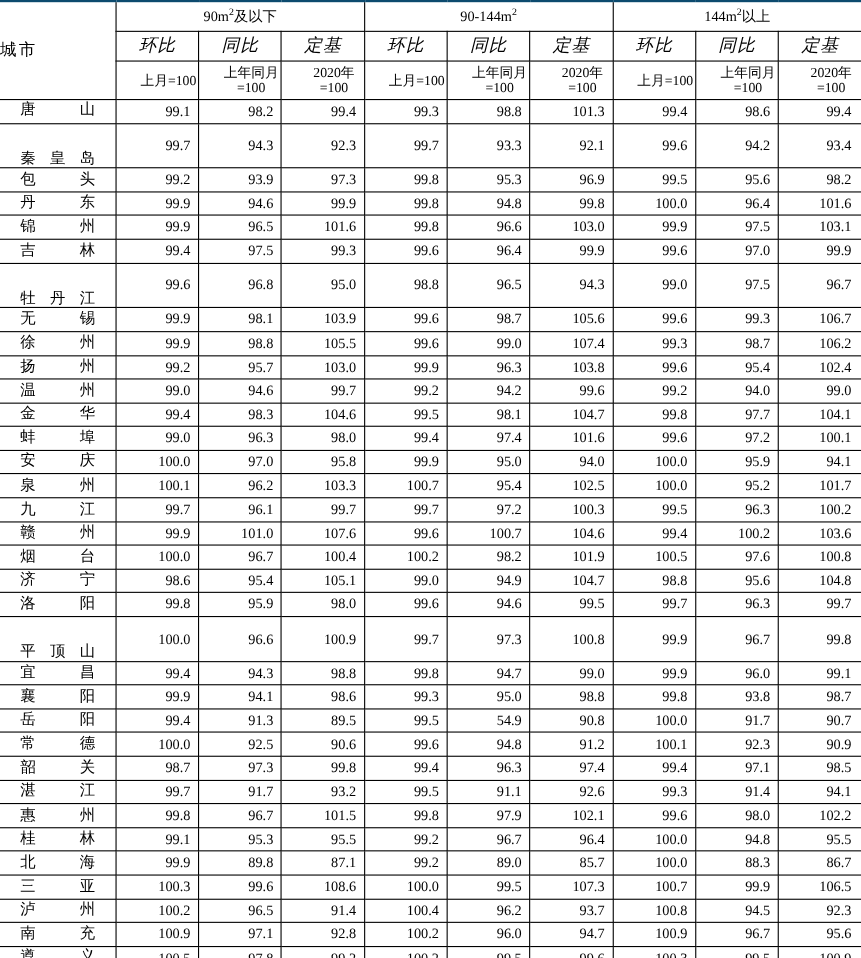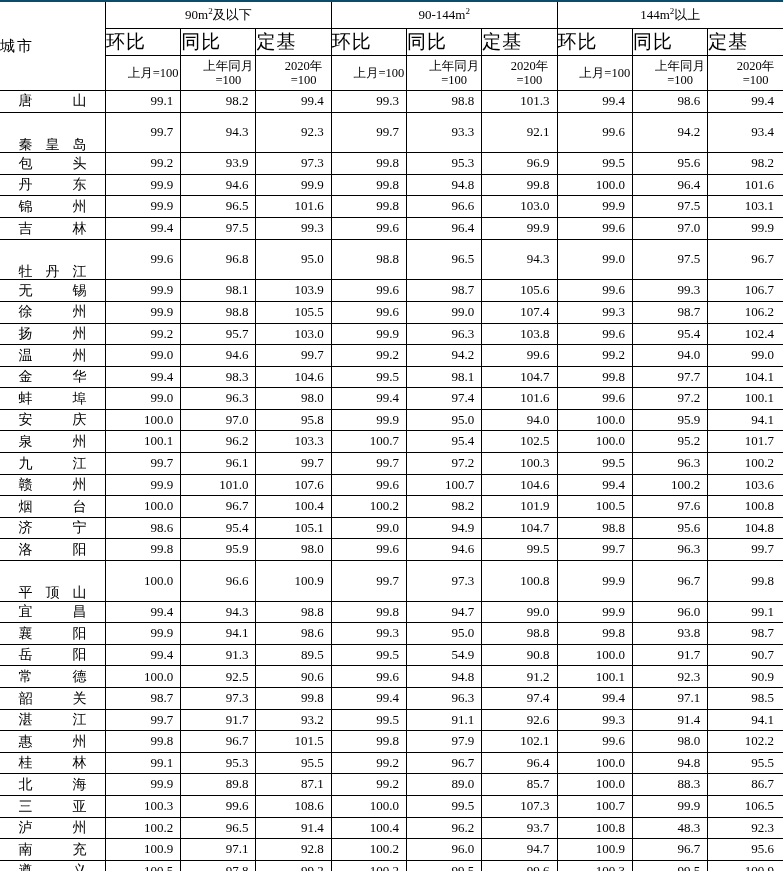--- a/index.html
+++ b/index.html
@@ -61,24 +61,25 @@
     white-space: nowrap;
   }
   th.group-head sup { font-size: 9px; vertical-align: super; line-height: 0; }
   th.city-head {
     text-align: left;
     font-size: 15px;
     letter-spacing: 2px;
   }
   th.sub-head {
     height: 26px;
-    text-align: left;
-    font-size: 19px;
+    text-align: center;
+    font-size: 16px;
     letter-spacing: 1px;
     white-space: nowrap;
+    font-style: italic;
   }
   th.base-head {
     height: 34px;
     text-align: center;
     font-size: 12.5px;
     white-space: nowrap;
     padding-left: 20px;
   }
   th.base-head .ln { display: block; }
 
@@ -552,21 +553,21 @@
         </tr>
         <tr>
           <td class="city-cell edge-l"><span class="cname">泸州</span></td>
           <td class="num-cell">100.2</td>
           <td class="num-cell">96.5</td>
           <td class="num-cell">91.4</td>
           <td class="num-cell">100.4</td>
           <td class="num-cell">96.2</td>
           <td class="num-cell">93.7</td>
           <td class="num-cell">100.8</td>
-          <td class="num-cell">48.3</td>
+          <td class="num-cell">94.5</td>
           <td class="num-cell edge-r">92.3</td>
         </tr>
         <tr>
           <td class="city-cell edge-l"><span class="cname">南充</span></td>
           <td class="num-cell">100.9</td>
           <td class="num-cell">97.1</td>
           <td class="num-cell">92.8</td>
           <td class="num-cell">100.2</td>
           <td class="num-cell">96.0</td>
           <td class="num-cell">94.7</td>

